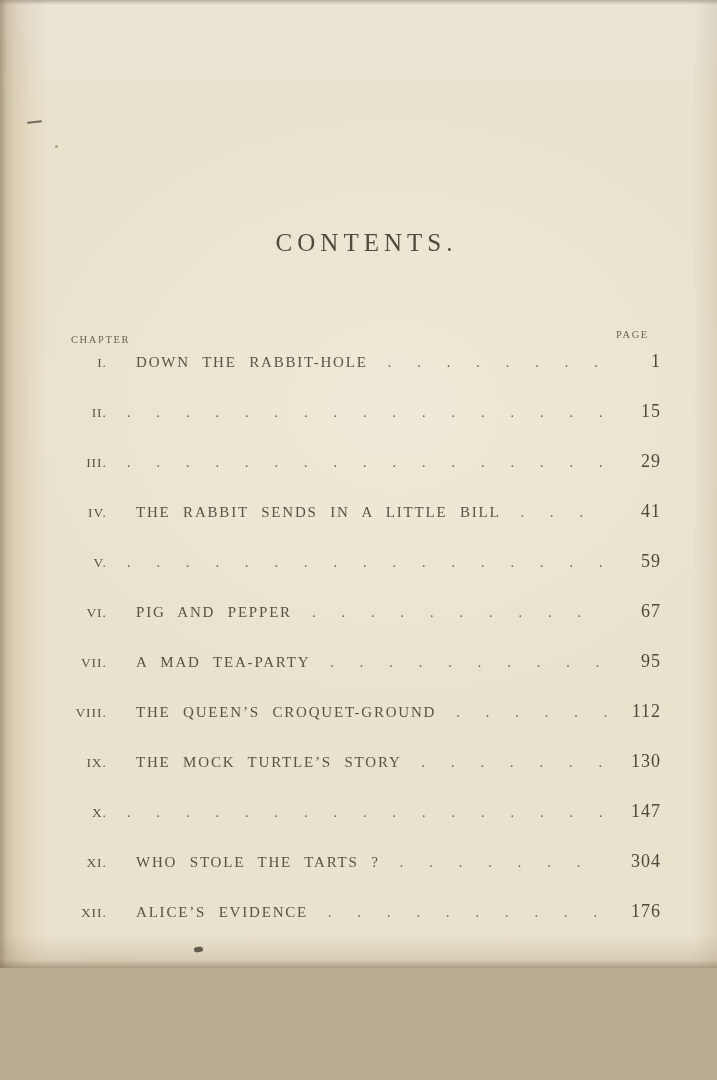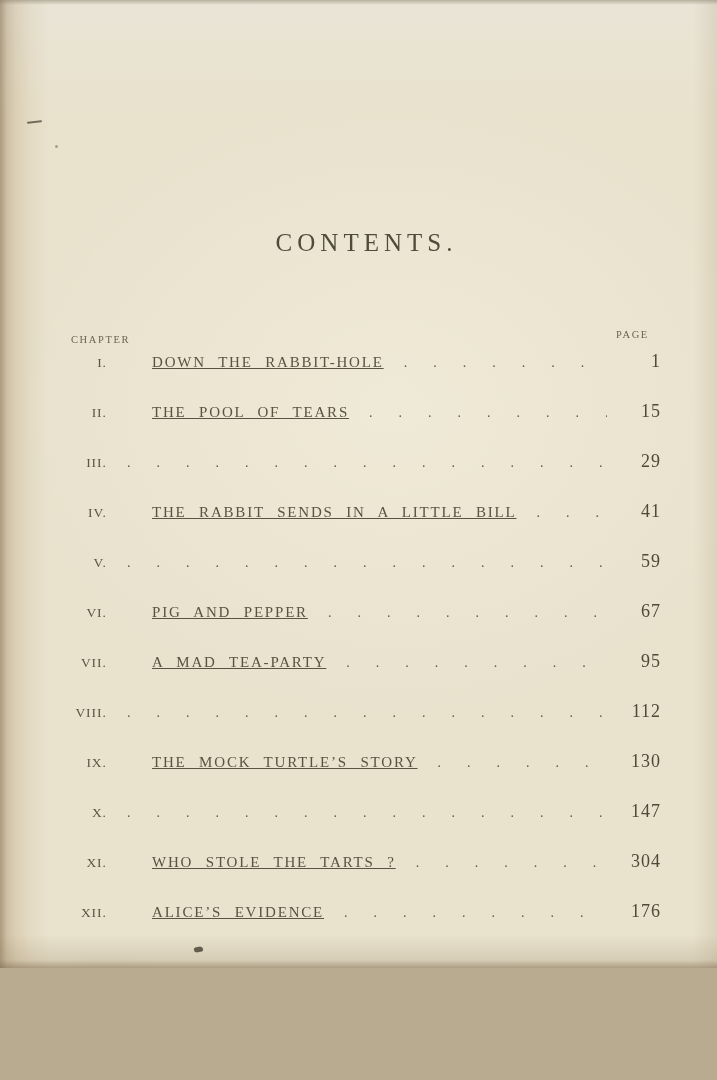--- a/index.html
+++ b/index.html
@@ -67,26 +67,25 @@
     font-size: 15px;
   }
   .num {
     flex: 0 0 45px;
     text-align: right;
     font-size: 13.5px;
     letter-spacing: 1px;
     color: #5c5543;
   }
   .ttl {
-    margin-left: 45px;
+    margin-left: 29px;
     letter-spacing: 1.8px;
     word-spacing: 7px;
     white-space: nowrap;
     color: #5a5341;
-    text-decoration: underline;
   }
   .leader {
     flex: 1 1 auto;
     overflow: hidden;
     white-space: nowrap;
     margin: 0 8px 0 20px;
     letter-spacing: 26px;
     font-size: 14px;
     color: #665e49;
   }
@@ -143,21 +142,20 @@
 
     <div class="row">
       <span class="num">I.</span>
       <span class="ttl">DOWN THE RABBIT-HOLE</span>
       <span class="leader">......................</span>
       <span class="pg">1</span>
     </div>
 
     <div class="row">
       <span class="num">II.</span>
-      <span class="ttl">THE POOL OF TEARS</span>
       <span class="leader">......................</span>
       <span class="pg">15</span>
     </div>
 
     <div class="row">
       <span class="num">III.</span>
       <span class="leader">......................</span>
       <span class="pg">29</span>
     </div>
 
@@ -183,20 +181,21 @@
 
     <div class="row">
       <span class="num">VII.</span>
       <span class="ttl">A MAD TEA-PARTY</span>
       <span class="leader">......................</span>
       <span class="pg">95</span>
     </div>
 
     <div class="row">
       <span class="num">VIII.</span>
+      <span class="ttl">THE QUEEN’S CROQUET-GROUND</span>
       <span class="leader">......................</span>
       <span class="pg">112</span>
     </div>
 
     <div class="row">
       <span class="num">IX.</span>
       <span class="ttl">THE MOCK TURTLE’S STORY</span>
       <span class="leader">......................</span>
       <span class="pg">130</span>
     </div>

